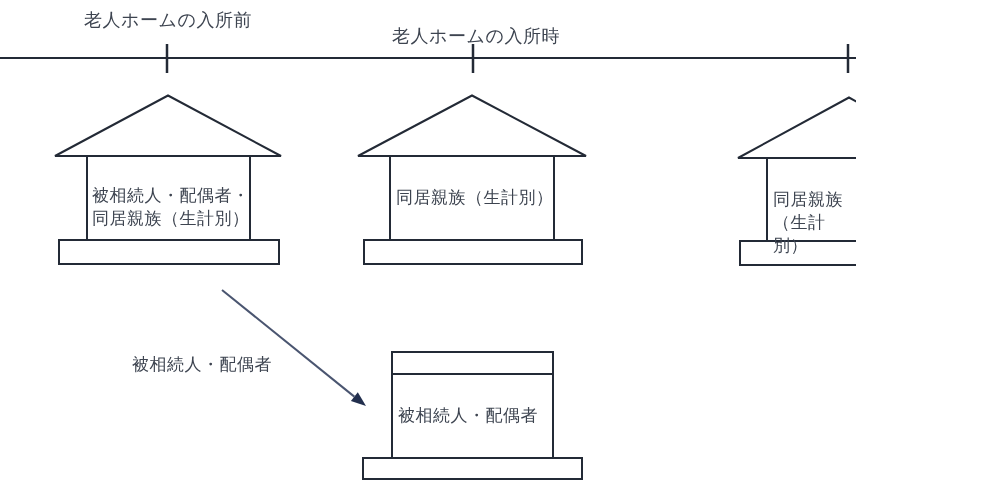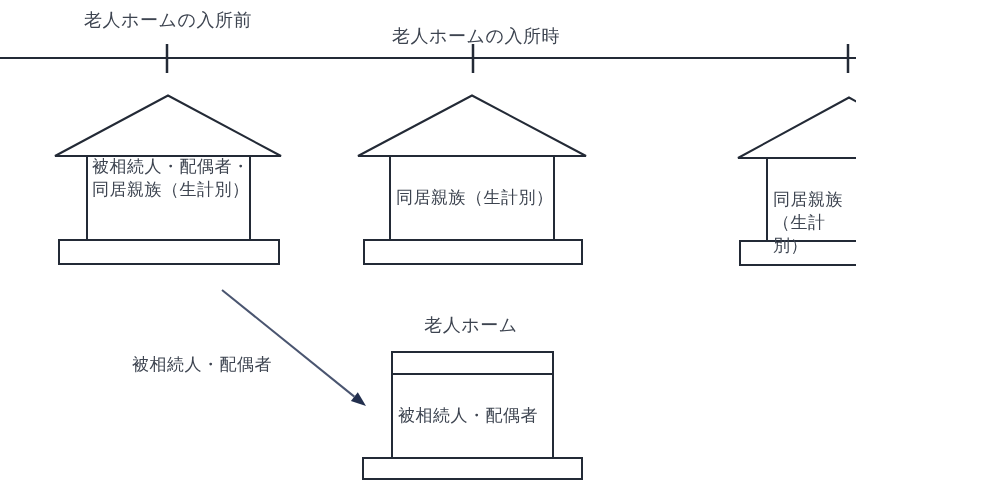--- a/index.html
+++ b/index.html
@@ -82,23 +82,22 @@
 
     <g>
       <line class="arrow-ln" x1="222" y1="290" x2="354.3" y2="396.6"></line>
       <polygon class="arrow-head" points="366,406 350.9,400.9 357.8,392.3"></polygon>
     </g>
   </svg>
 
   <div class="lbl center" style="left:168px; top:8px">老人ホームの入所前</div>
   <div class="lbl center" style="left:476px; top:24px">老人ホームの入所時</div>
 
-  <div class="lbl occ" style="left:92px; top:155px">被相続人・配偶者・
+  <div class="lbl occ" style="left:92px; top:184px">被相続人・配偶者・
 同居親族（生計別）</div>
   <div class="lbl occ" style="left:396px; top:186px">同居親族（生計別）</div>
   <div class="lbl occ" style="left:773px; top:188px">同居親族（生計別）</div>
 
-  <div class="lbl center" style="left:471px; top:313px">老人ホーム</div>
   <div class="lbl occ" style="left:398px; top:404px">被相続人・配偶者</div>
 
   <div class="lbl occ" style="left:132px; top:353px">被相続人・配偶者</div>
 
 </div>
 
 </body></html>

